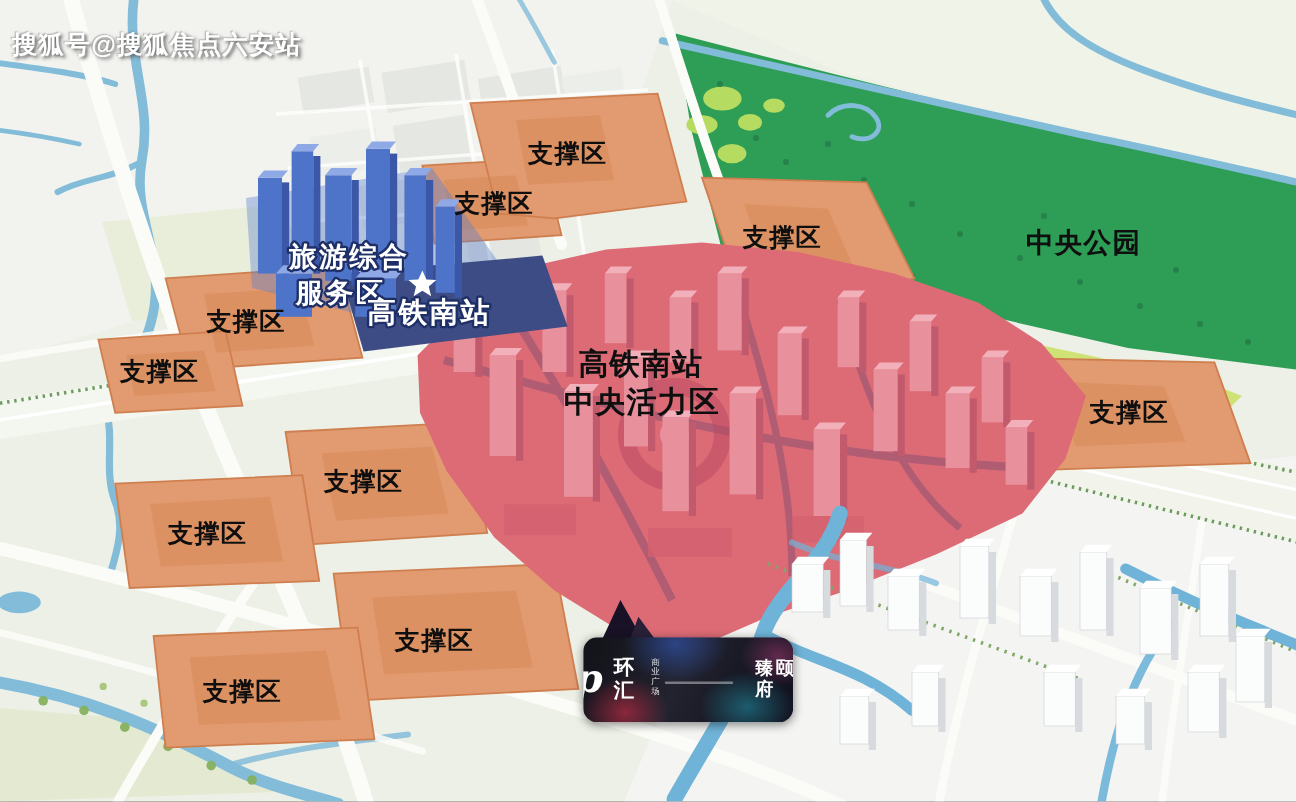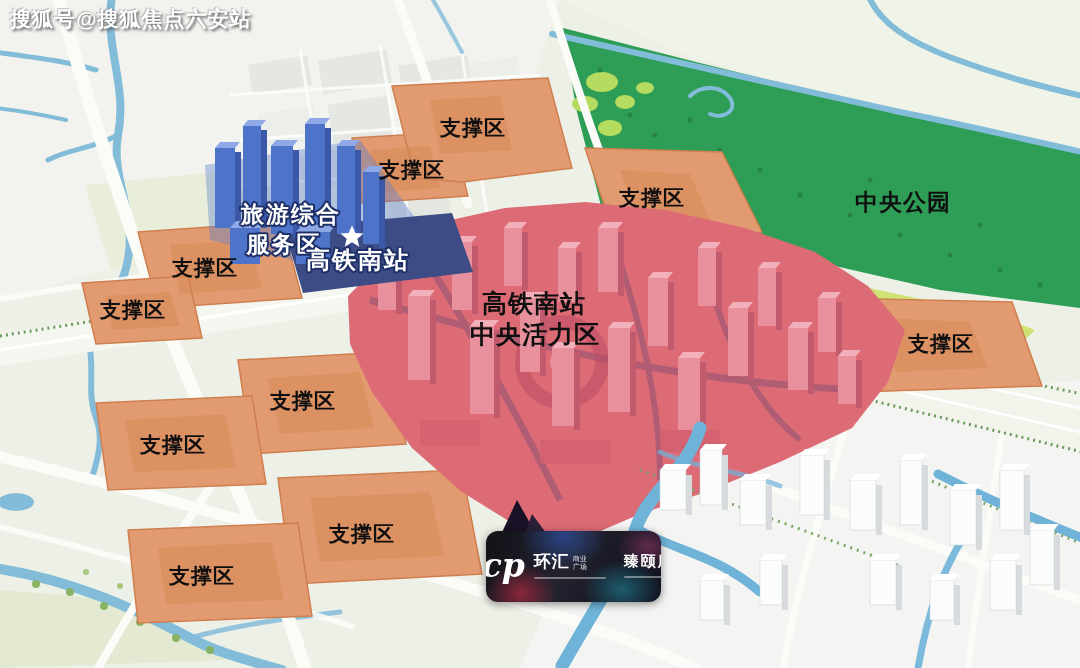--- a/index.html
+++ b/index.html
@@ -2,37 +2,37 @@
 <html><head>
 <meta charset="utf-8">
 <style>
   html,body{margin:0;padding:0;background:#777;}
   .stage{position:relative;width:1080px;height:668px;overflow:hidden;
          font-family:"Liberation Sans",sans-serif;background:#edf0e6;}
   .stage svg{position:absolute;left:0;top:0;}
   .lbl{font-weight:bold;fill:#0f0f0f;letter-spacing:1px;}
   .lbl-w{font-weight:bold;fill:#ffffff;stroke:#1d2f66;stroke-width:4px;
          paint-order:stroke;stroke-linejoin:round;letter-spacing:2px;}
-  .watermark{position:absolute;left:10px;top:5px;font-size:21px;font-weight:bold;
+  .watermark{position:absolute;left:10px;top:23px;font-size:21px;font-weight:bold;
              color:#ffffff;letter-spacing:1px;
              text-shadow:2px 2px 3px rgba(90,90,90,.95),-1px -1px 1px rgba(130,130,130,.5);}
   .logo{position:absolute;left:486px;top:531px;width:175px;height:71px;border-radius:12px;
         display:flex;align-items:center;justify-content:center;gap:9px;color:#fff;
         box-shadow:0 2px 8px rgba(0,0,0,.45);overflow:hidden;
         background:
           radial-gradient(52px 42px at 20% 88%, rgba(198,44,70,.65), transparent 70%),
           radial-gradient(62px 46px at 44% 8%, rgba(52,92,192,.6), transparent 70%),
           radial-gradient(56px 42px at 78% 82%, rgba(36,152,172,.55), transparent 70%),
           radial-gradient(46px 36px at 93% 22%, rgba(192,70,132,.45), transparent 70%),
           linear-gradient(115deg,#14141b 8%,#22232f 46%,#131320 82%);}
   .icp{font-family:"DejaVu Serif",serif;font-style:italic;font-weight:bold;
        font-size:33px;line-height:1;position:relative;top:-1px;}
   .icp::before{content:"";position:absolute;width:5px;height:5px;border-radius:50%;
        background:#c03a4e;left:2px;top:-1px;}
-  .brand,.project{display:flex;flex-direction:column;align-items:flex-start;font-family:Liberation Mono, monospace;}
+  .brand,.project{display:flex;flex-direction:row;align-items:center;}
   .brand-row{display:flex;align-items:flex-start;}
   .brand-name{font-size:17px;font-weight:bold;letter-spacing:1px;line-height:1.1;}
   .brand-type{display:flex;flex-direction:column;font-size:7px;color:#e6e6e6;
        line-height:1.15;margin-left:3px;margin-top:1px;}
   .logo-divider{width:1px;height:26px;background:rgba(255,255,255,.85);}
   .project-name{font-size:15px;font-weight:bold;letter-spacing:2px;line-height:1.1;}
   .fineprint{height:2px;background:rgba(255,255,255,.4);border-radius:1px;margin-top:4px;}
   .fineprint.fp-l{width:72px;} .fineprint.fp-r{width:54px;}
 </style>
 </head>

